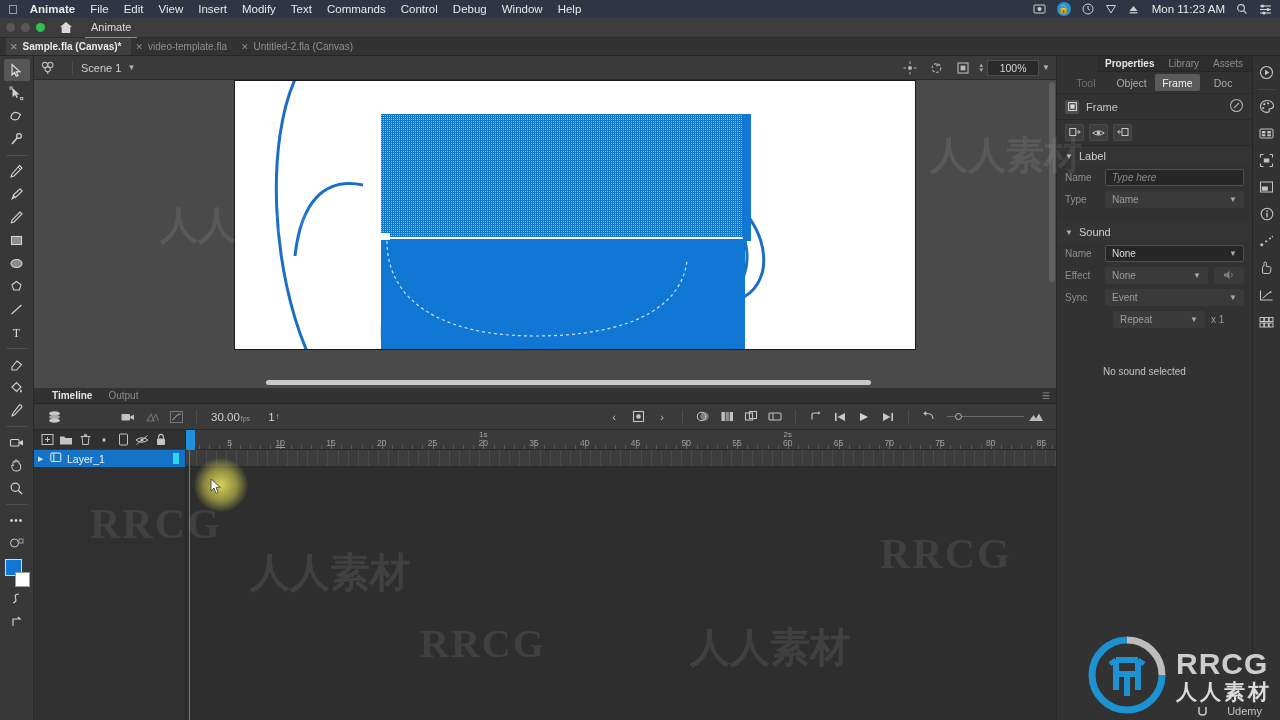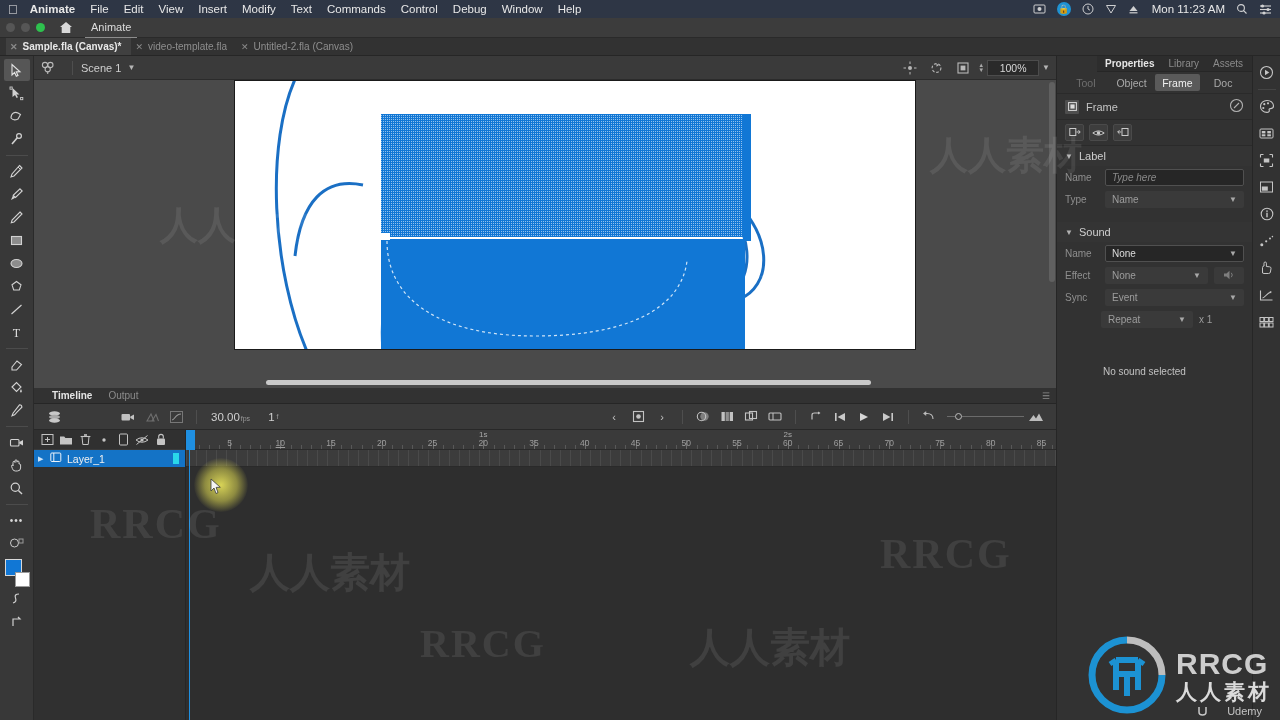--- a/index.html
+++ b/index.html
@@ -240,21 +240,21 @@
     flex:1; height:17px; background:#3a3a3a; border:1px solid transparent; border-radius:2px;
     display:flex; align-items:center; padding:0 6px; font-size:10px; color:#9d9d9d;
     justify-content:space-between;
   }
   .dd.strong { background:#262626; border:1px solid #505050; color:#dcdcdc; }
   .dd .cv { font-size:8px; color:#a8a8a8; }
   .mini-btn {
     width:30px; height:17px; background:#3a3a3a; border-radius:2px;
     display:flex; align-items:center; justify-content:center; color:#7e7e7e;
   }
-  .repeat-row { height:22px; display:flex; align-items:center; padding:0 4px; gap:6px; }
+  .repeat-row { height:22px; display:flex; align-items:center; padding:0 16px; gap:6px; }
   .rep-ind { width:34px; flex-shrink:0; }
   .x1 { font-size:10px; color:#9d9d9d; }
   .nosound { font-size:10px; color:#c2c2c2; padding:4px 8px 0 46px;margin-top:32px; }
 
   
   .rail {
     width:28px; background:#323232; border-left:1px solid #262626;
     display:flex; flex-direction:column; align-items:center; padding-top:4px; flex-shrink:0;
   }
   .rail-ic { width:22px;height:24px; display:flex; align-items:center; justify-content:center; color:#c5c5c5; margin-bottom:3px;}

